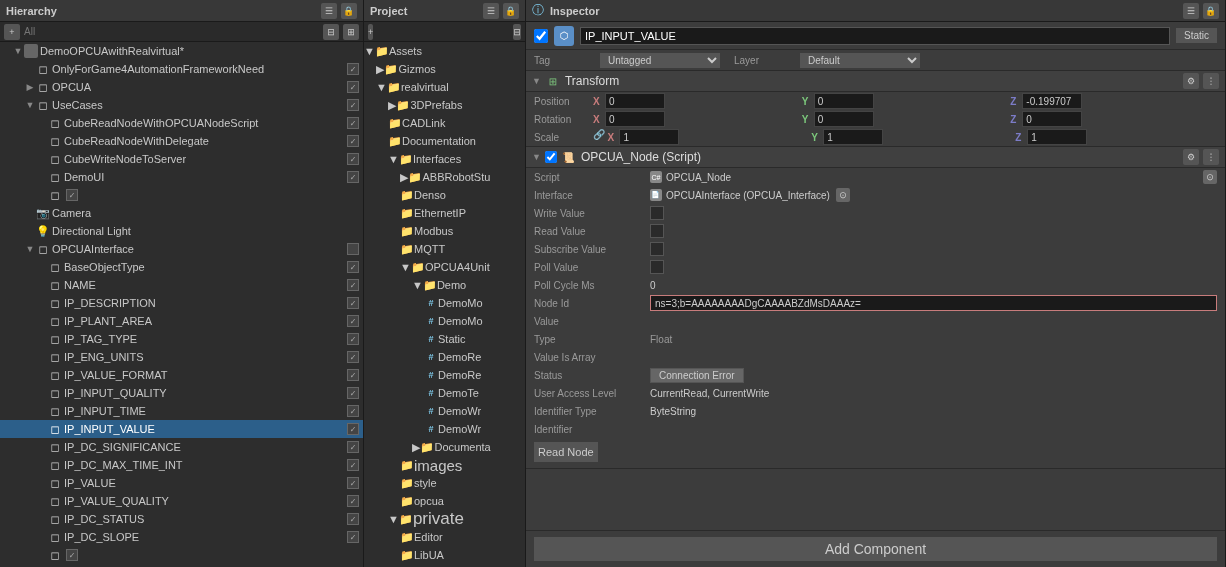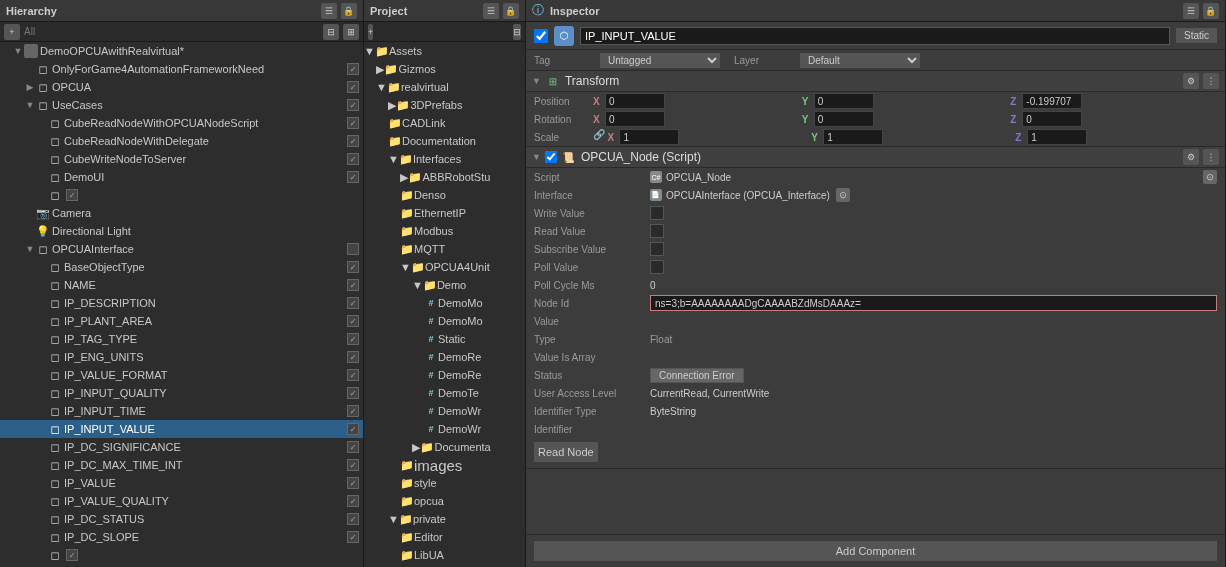--- a/index.html
+++ b/index.html
@@ -380,21 +380,21 @@
       padding: 6px 8px;
       background: #3c3c3c;
       border-top: 1px solid #2a2a2a;
       flex-shrink: 0;
     }
     .add-component-btn {
       flex: 1;
       background: #555;
       border: none;
       color: #ccc;
-      font-size: 11px;
+      font-size: 14px;
       padding: 4px;
       cursor: pointer;
       text-align: center;
     }
     .read-node-btn {
       flex: 1;
       background: #555;
       border: none;
       color: #ccc;
       font-size: 11px;
@@ -807,21 +807,21 @@
         <div class="project-item">
           <span class="indent" style="width: 36px;"></span>
           <span class="arrow"> </span>
           <span class="folder-icon">📁</span>
           <span style="font-size: 11px; color: rgb(200, 200, 200);">opcua</span>
         </div>
         <div class="project-item">
           <span class="indent" style="width: 24px;"></span>
           <span class="arrow">▼</span>
           <span class="folder-icon">📁</span>
-          <span style="font-size: 11px; color: rgb(200, 200, 200);">private</span>
+          <span style="font-size: 17px; color: rgb(200, 200, 200);">private</span>
         </div>
         <div class="project-item">
           <span class="indent" style="width: 36px;"></span>
           <span class="arrow"> </span>
           <span class="folder-icon">📁</span>
           <span style="font-size: 11px; color: rgb(200, 200, 200);">Editor</span>
         </div>
         <div class="project-item">
           <span class="indent" style="width: 36px;"></span>
           <span class="arrow"> </span>

